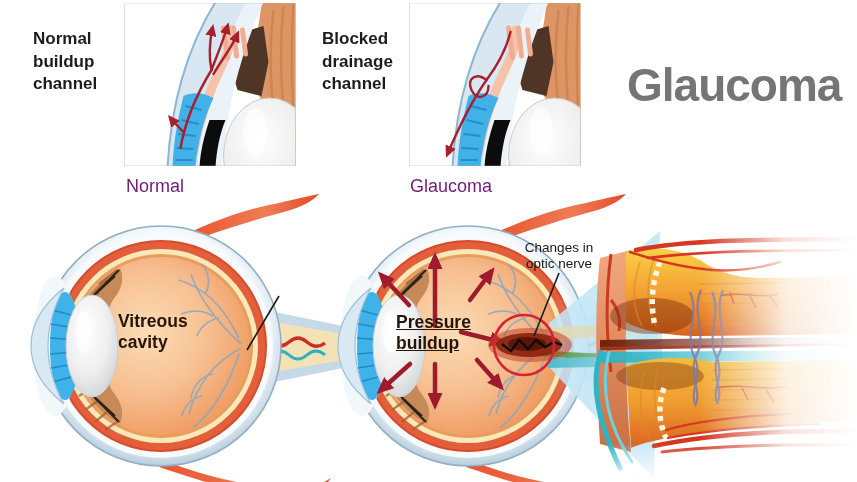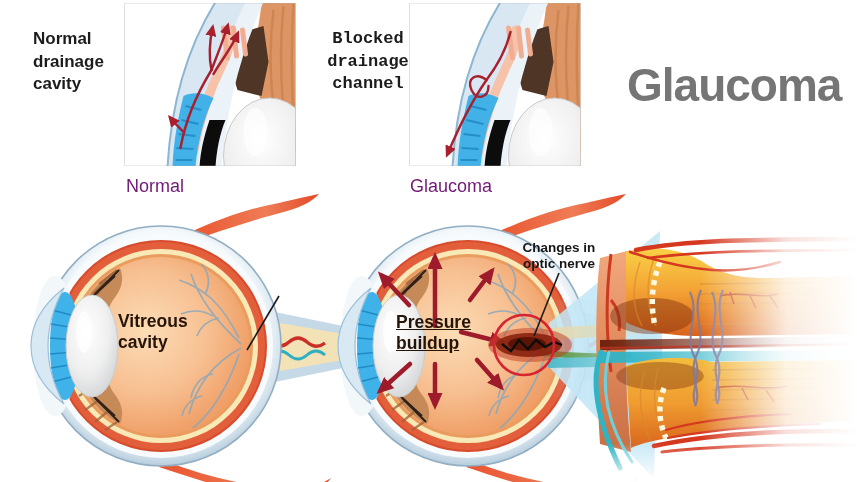--- a/index.html
+++ b/index.html
@@ -1,25 +1,25 @@
 <!DOCTYPE html>
 <html><head>
 <meta charset="utf-8">
 <style>
   html,body{margin:0;padding:0;background:#fff;}
   .stage{position:relative;width:857px;height:482px;background:#fff;overflow:hidden;
          font-family:"Liberation Sans",sans-serif;}
   .stage svg{position:absolute;left:0;top:0;}
   .lbl{position:absolute;color:#1c1c1c;font-weight:600;}
   .lbl-drain{font-size:17px;line-height:1.33;}
-  .lbl-center{text-align:center;font-family:Liberation Mono, monospace;}
+  .lbl-center{text-align:left;}
   .lbl-title{font-size:46px;font-weight:700;color:#757575;letter-spacing:-1px;text-align:center;}
   .lbl-caption{font-size:18px;font-weight:400;color:#701a75;}
   .lbl-interior{font-size:17.5px;line-height:1.22;color:#241508;text-align:left;}
-  .lbl-annot{font-size:13.5px;line-height:1.18;color:#161616;text-align:center;font-weight:700;}
+  .lbl-annot{font-size:13.5px;line-height:1.18;color:#161616;text-align:center;font-weight:400;}
 </style>
 </head>
 <body>
 
 <div class="stage">
 
 <svg width="857" height="482" viewBox="0 0 857 482">
   <defs>
     <radialGradient id="gVit" cx="0.42" cy="0.42" r="0.75">
       <stop offset="0" stop-color="#fcdcb5"></stop>
@@ -270,21 +270,21 @@
     </g>
 
     <rect x="700" y="224" width="157" height="252" fill="url(#gFadeW)"></rect>
     <rect x="596" y="444" width="261" height="38" fill="url(#gFadeWV)"></rect>
   </g>
 
   <path d="M279,296 L247,350" stroke="#1a1a1a" stroke-width="1.6" fill="none"></path>
   <path d="M559,273 L534,336" stroke="#1a1a1a" stroke-width="1.6" fill="none"></path>
 </svg>
 
-<div class="lbl lbl-drain" style="left:33px;top:28px;width:92px;">Normal drainage cavity</div>
+<div class="lbl lbl-drain" style="left:33px;top:28px;width:92px;">Normal buildup channel</div>
 
 <div class="lbl lbl-drain lbl-center" style="left:322px;top:28px;width:92px;">Blocked drainage channel</div>
 
 <div class="lbl lbl-title" style="left:627px;top:58px;width:210px;">Glaucoma</div>
 
 <div class="lbl lbl-caption" style="left:126px;top:176px;">Normal</div>
 
 <div class="lbl lbl-caption" style="left:410px;top:176px;">Glaucoma</div>
 
 <div class="lbl lbl-interior" style="left:118px;top:311px;width:100px;">Vitreous cavity</div>

